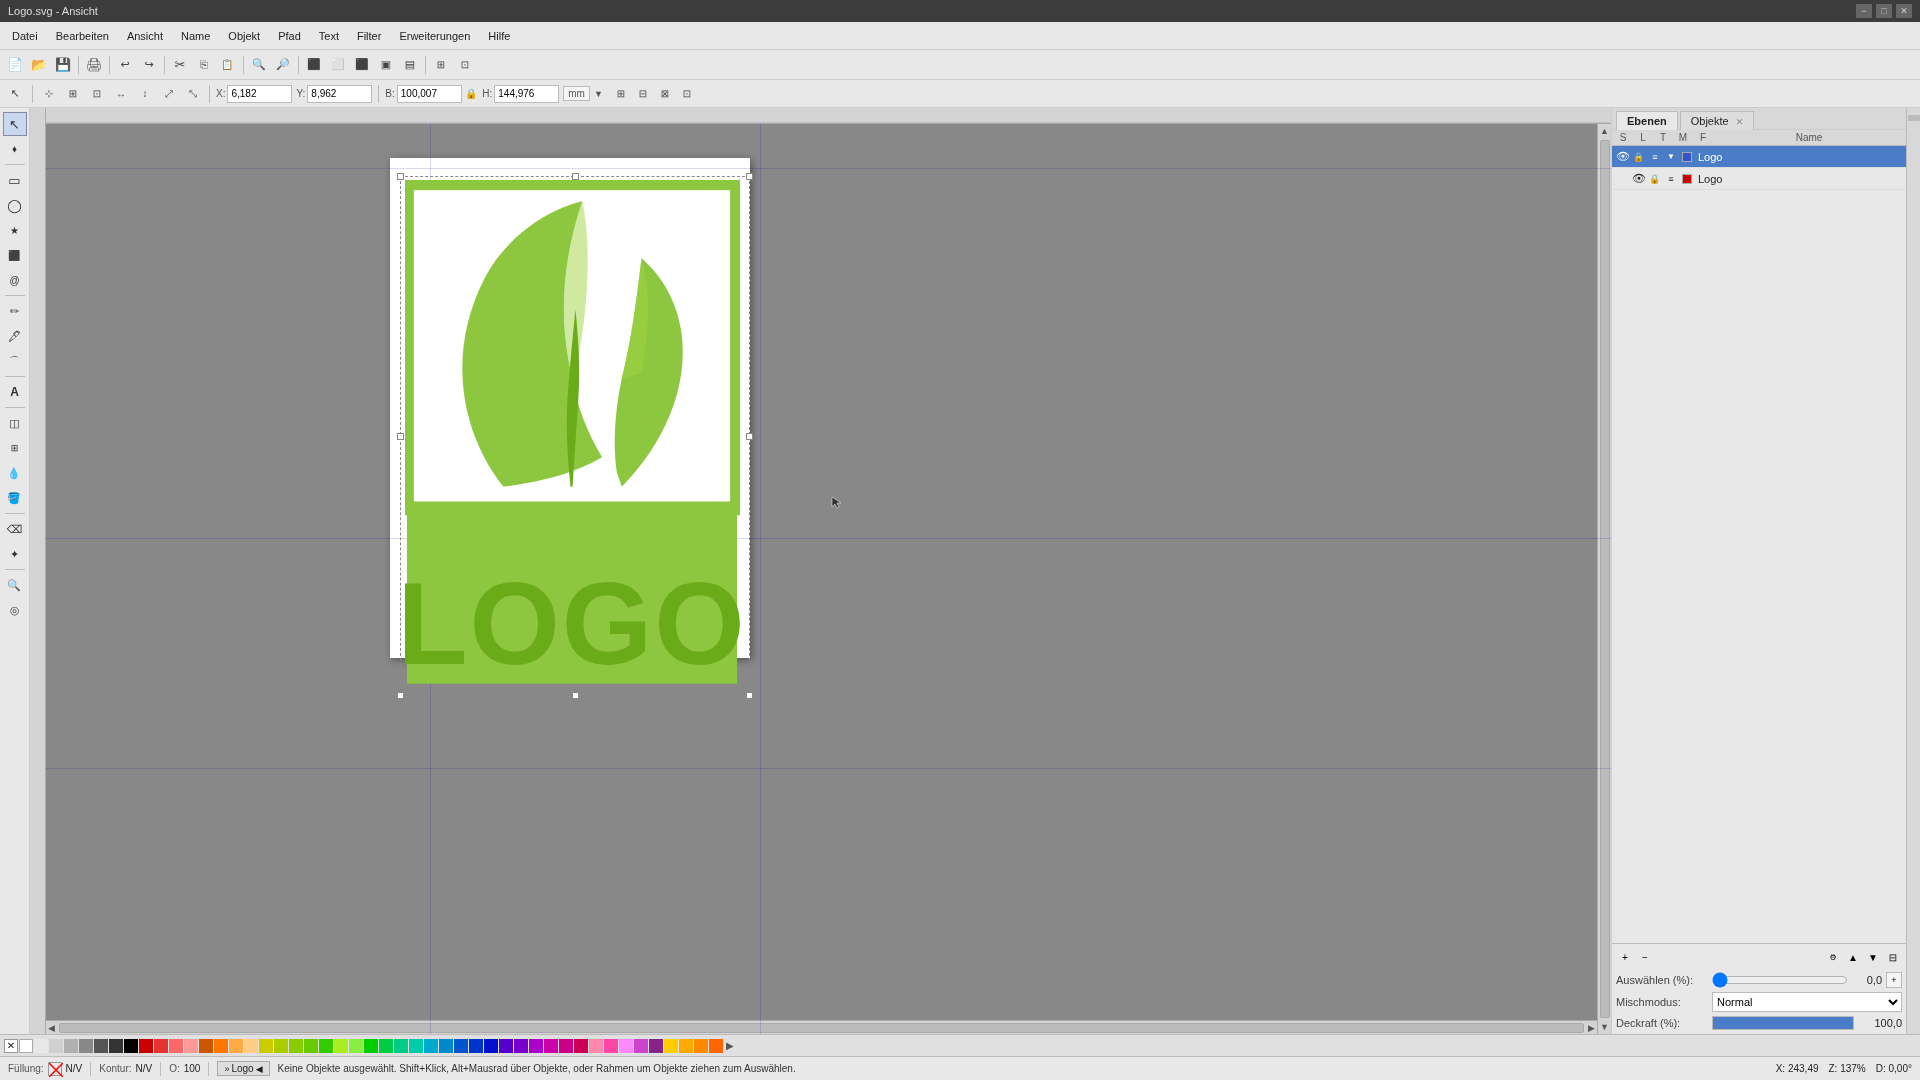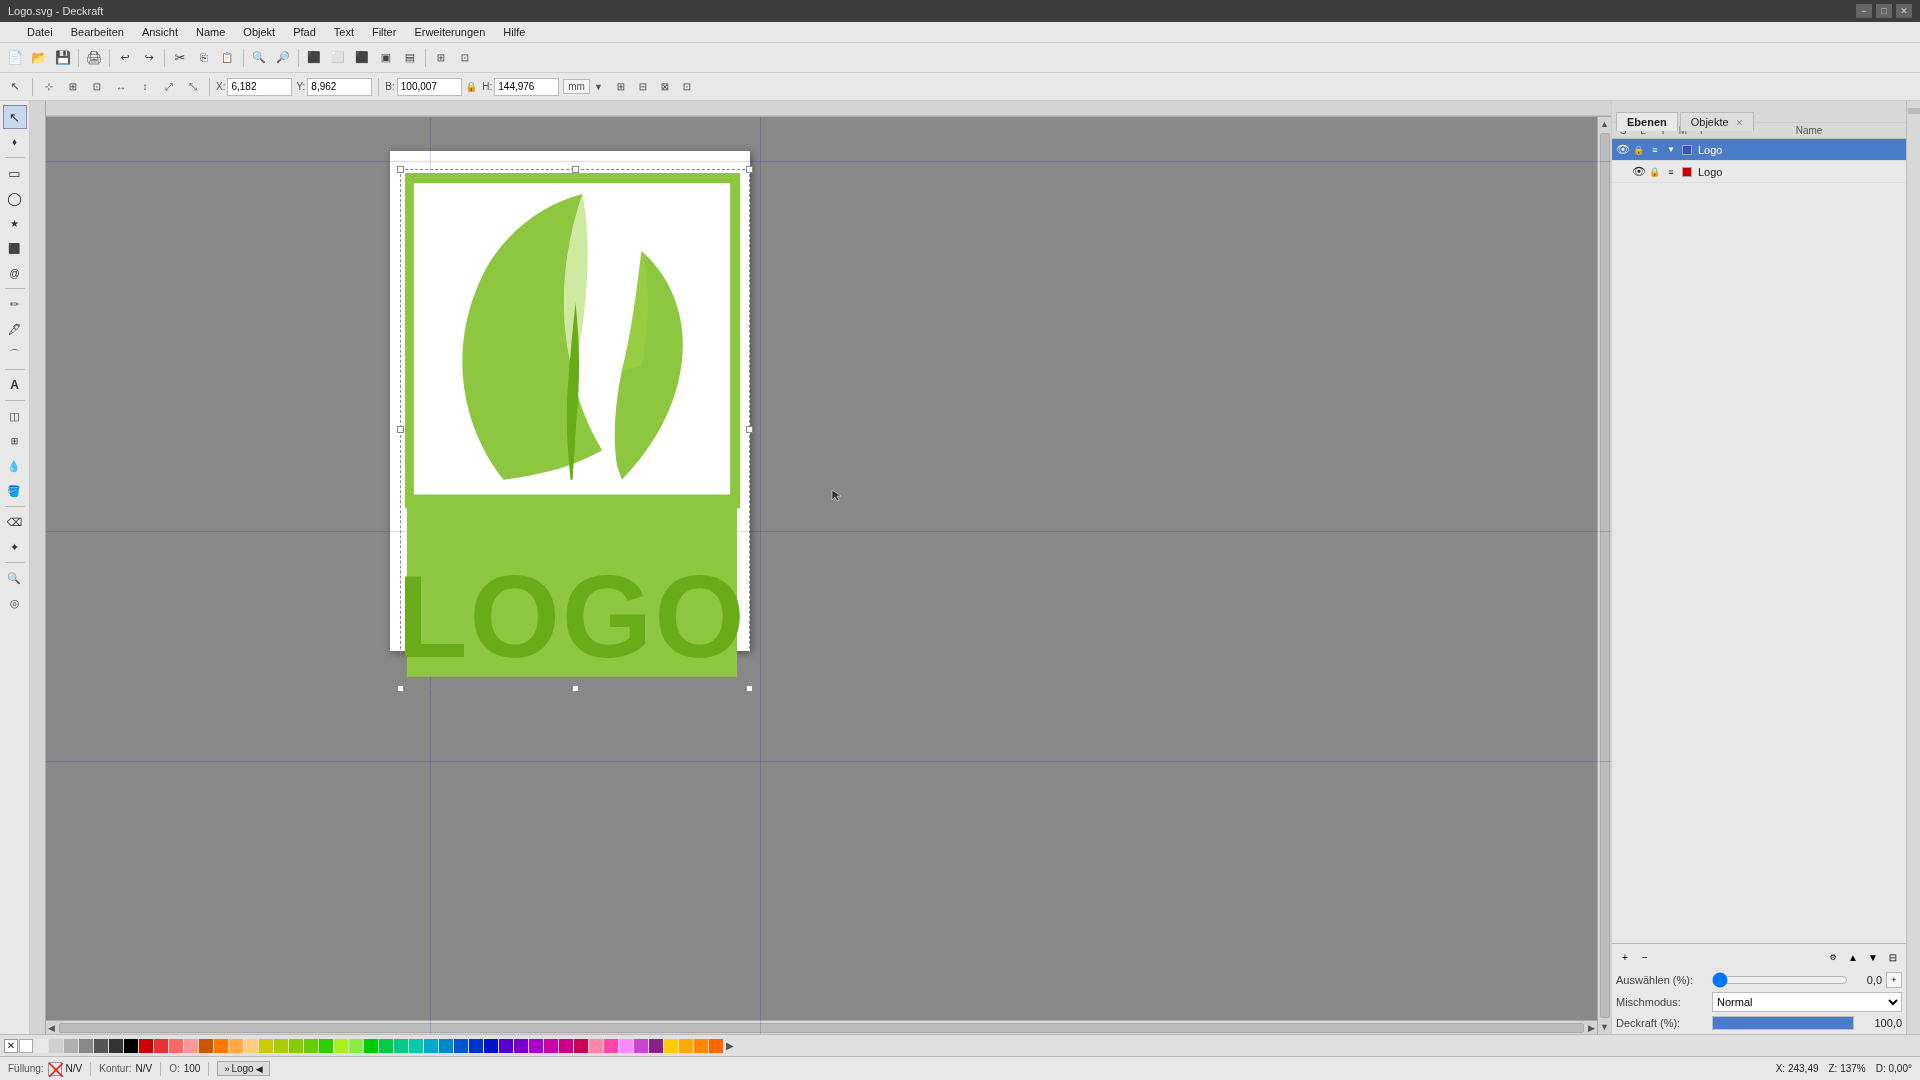--- a/index.html
+++ b/index.html
@@ -14,25 +14,25 @@
       align-items: center;
       justify-content: space-between;
       padding: 0 8px;
       flex-shrink: 0;
     }
     #titlebar .win-controls { display: flex; gap: 4px; }
     #titlebar .win-btn { width: 16px; height: 14px; background: #666; border: none; cursor: pointer; font-size: 9px; color: #ccc; display: flex; align-items: center; justify-content: center; }
 
     
     #menubar {
-      height: 21px;
+      height: 28px;
       background: #e8e8e8;
       display: flex;
       align-items: center;
-      padding: 0 19px;
+      padding: 0 4px;
       border-bottom: 1px solid #ccc;
       flex-shrink: 0;
       gap: 2px;
     }
     .menu-item { padding: 2px 8px; cursor: pointer; font-size: 11px; }
 
     
     #toolbar {
       height: 30px;
       background: #e8e8e8;
@@ -187,21 +187,21 @@
       gap: 2px;
     }
     .rpanel-tab {
       padding: 3px 10px;
       font-size: 11px;
       cursor: pointer;
       border: 1px solid #bbb;
       border-bottom: none;
       background: #ddd;
       position: relative;
-      top: 9px;
+      top: 1px;
     }
     .rpanel-tab.active { background: #e8e8e8; font-weight: bold; }
     .rpanel-tab .close-x { font-size: 9px; margin-left: 4px; color: #888; }
 
     
     #layers-header {
       display: flex;
       align-items: center;
       background: #d8d8d8;
       border-bottom: 1px solid #bbb;
@@ -301,21 +301,21 @@
     .palette-scroll { font-size: 10px; color: #555; cursor: pointer; padding: 0 2px; }
     .palette-x { width: 14px; height: 14px; border: 1px solid #999; background: #fff; display: flex; align-items: center; justify-content: center; font-size: 10px; cursor: pointer; }
 
     
     #canvas-area { cursor: default; }
   </style>
 </head>
 <body>
 
 <div id="titlebar">
-  <span>Logo.svg - Deckraft</span>
+  <span>Logo.svg - Ansicht</span>
   <div class="win-controls">
     <button class="win-btn">−</button>
     <button class="win-btn">□</button>
     <button class="win-btn">✕</button>
   </div>
 </div>
 
 <div id="menubar">
   <span class="menu-item">Datei</span>
   <span class="menu-item">Bearbeiten</span>
@@ -657,18 +657,19 @@
   <div class="status-section">
     <span class="status-label">O:</span>
     <span class="status-value">100</span>
   </div>
   <div class="status-sep"></div>
   <div class="layer-indicator">
     <span style="font-size:9px;">»</span>
     <span>Logo</span>
     <span style="font-size:9px;">◀</span>
   </div>
+  <span class="status-msg">Keine Objekte ausgewählt. Shift+Klick, Alt+Mausrad über Objekte, oder Rahmen um Objekte ziehen zum Auswählen.</span>
   <div class="status-right">
     <span class="status-coords">X: 243,49</span>
     <span class="status-coords">Z: 137%</span>
     <span class="status-coords">D: 0,00°</span>
   </div>
 </div>
 
 </body></html>

